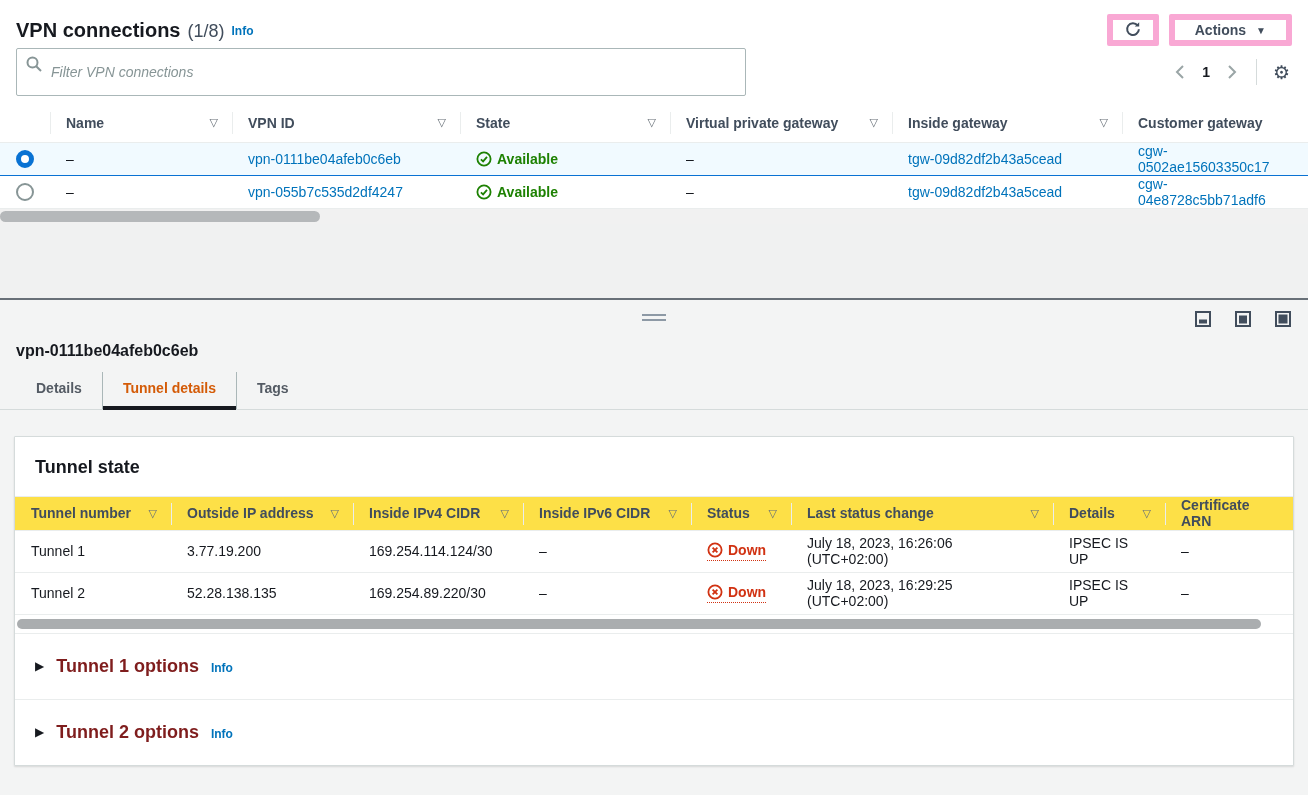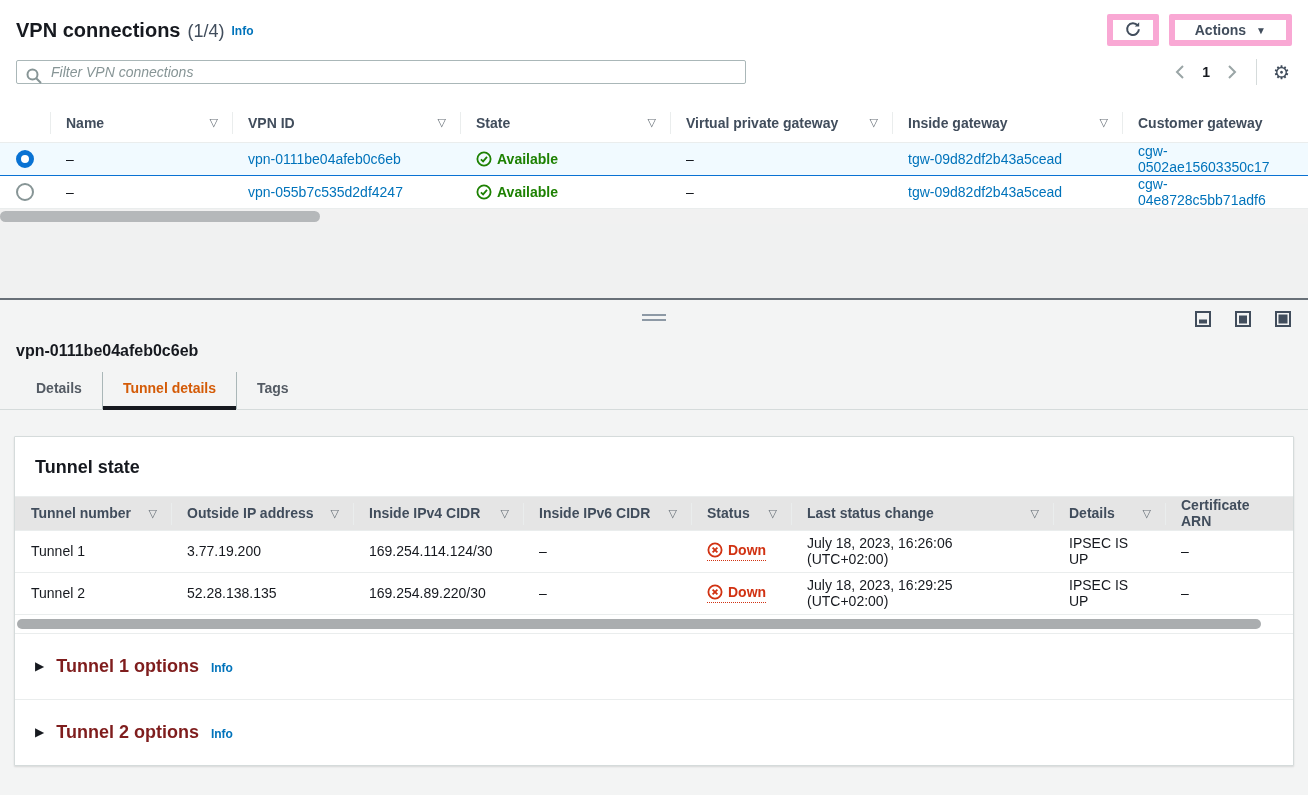--- a/index.html
+++ b/index.html
@@ -27,21 +27,21 @@
     font-family:inherit;
   }
   .btn-icon { padding:0 12px; }
   .btn-primary { background:#ec912d; border-color:#ec912d; color:#16191f; }
   .caret { font-size:10px; color:#414d5c; }
 
   .filter-row {
     display:flex; justify-content:space-between; align-items:center;
     padding:0 16px; margin-top:10px; height:32px;
   }
-  .search-box { position:relative; width:730px; height:24px; }
+  .search-box { position:relative; width:730px; height:48px; }
   .search-box input {
     width:100%; height:100%; border:1px solid #aab7b8; border-radius:2px;
     padding:0 8px 0 34px; font-size:14px; font-style:italic; color:#16191f;
     font-family:inherit; outline:none; background:#fff;
   }
   .search-box input::placeholder { color:#879596; font-style:italic; }
   .search-icon { position:absolute; left:9px; top:7px; }
   .pager { display:flex; align-items:center; gap:4px; }
   .pg-btn { background:none; border:none; cursor:pointer; padding:4px; display:flex; }
   .pg-num { font-weight:bold; color:#16191f; margin:0 8px; }
@@ -98,21 +98,21 @@
   .tab.active::after { content:""; position:absolute; left:0; right:0; bottom:-1px; height:4px; background:#16191f; }
 
   .card {
     background:#fff; border:1px solid #d5dbdb; border-radius:1px;
     margin:26px 14px 0 14px; box-shadow:0 1px 2px rgba(0,0,0,0.12);
   }
   .card-header { padding:20px 20px 18px 20px; font-size:18px; font-weight:bold; color:#16191f; }
 
   .tunnel-table { width:100%; }
   .tunnel-table th {
-    height:34px; text-align:left; font-size:14px; color:#414d5c; background:#e5e5e5;
+    height:34px; text-align:left; font-size:14px; color:#414d5c; background:#fde047;
     border-top:1px solid #eaeded; border-bottom:1px solid #eaeded; position:relative;
   }
   .tunnel-table th:not(:first-child)::before {
     content:""; position:absolute; left:0; top:6px; height:22px; width:1px; background:#eaeded;
   }
   .tunnel-table td { height:42px; padding:0 16px; font-size:14px; border-bottom:1px solid #eaeded; }
   .status-down {
     display:inline-flex; align-items:center; gap:5px; color:#d13212; font-weight:bold;
     border-bottom:1px dotted #d13212; padding-bottom:2px; cursor:help;
   }
@@ -128,21 +128,21 @@
   .section-info { font-size:12px; font-weight:bold; color:#0073bb; text-decoration:none; position:relative; top:2px; }
 </style>
 </head>
 <body>
 
 <div class="top-section">
 
   <div class="page-header">
     <div class="title-group">
       <span class="page-title">VPN connections</span>
-      <span class="page-count">(1/4)</span>
+      <span class="page-count">(1/8)</span>
       <a class="info-link">Info</a>
     </div>
     <div class="header-actions">
       <button class="btn btn-icon">
         <span>
           <svg width="16" height="16" viewBox="0 0 16 16">
               <path d="M12.6 4.4 A5.9 5.9 0 1 0 13.9 8.3" fill="none" stroke="#414d5c" stroke-width="2"></path>
               <path d="M14.2 1.2 L14.2 5.6 L9.8 5.6 Z" fill="#414d5c"></path>
             </svg>
         </span>

